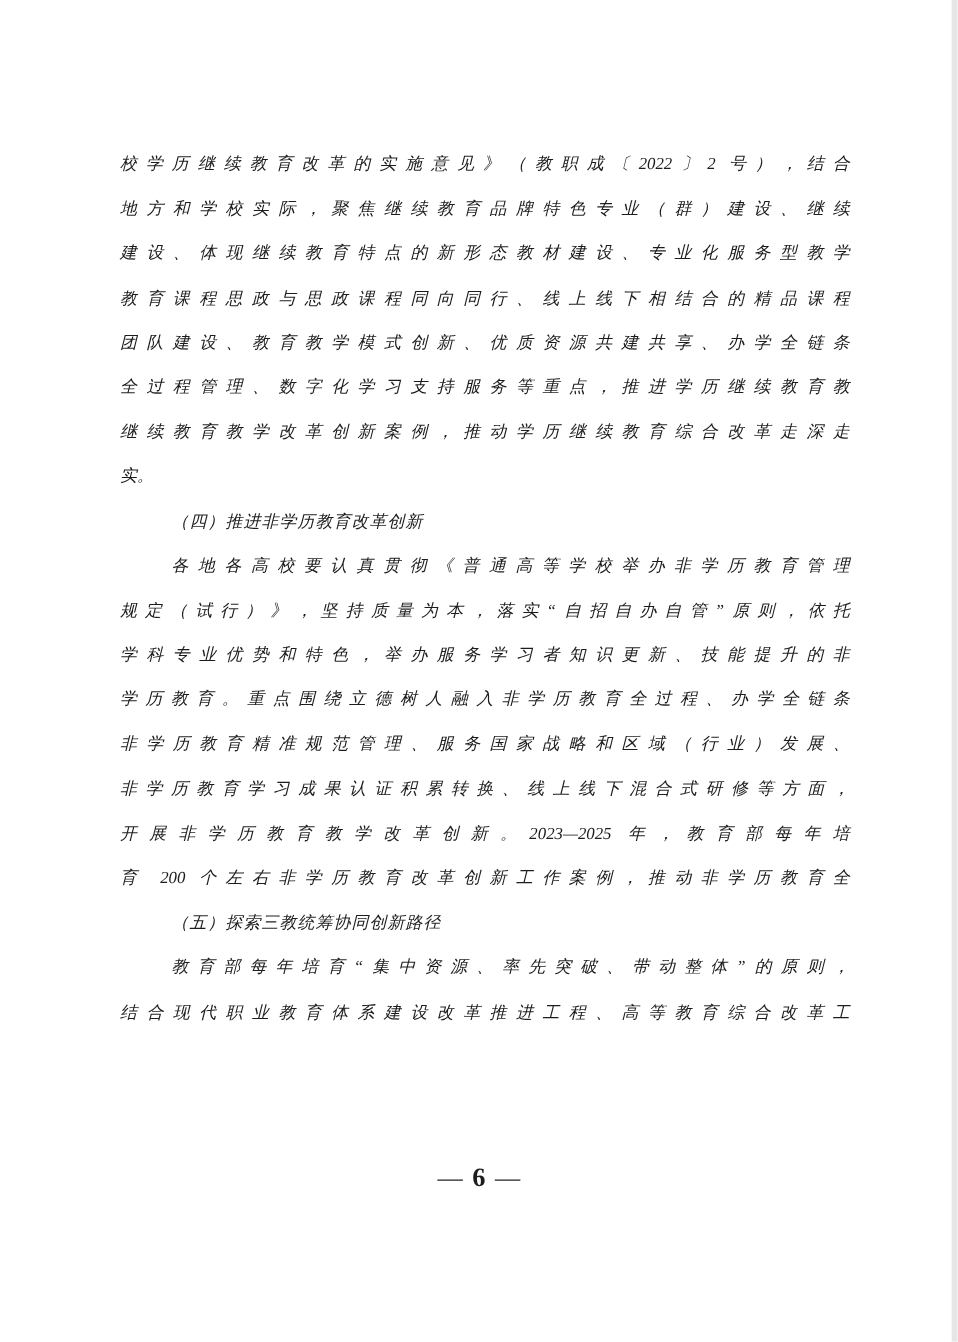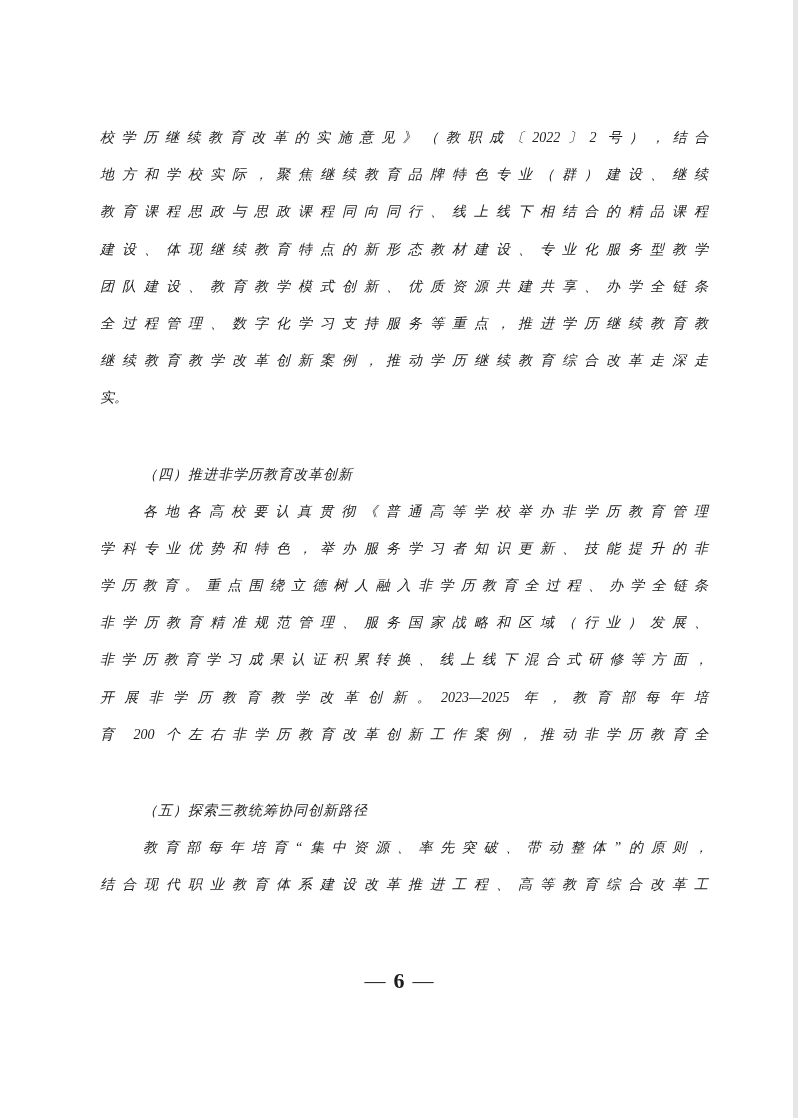--- a/index.html
+++ b/index.html
@@ -20,21 +20,21 @@
     position:absolute;left:100px;top:119px;width:608px;
   }
   .line{
     height:37.2px;line-height:37.2px;
     font-size:14px;
     white-space:normal;
     font-style:italic;
   }
   .line-full{text-align:justify;text-align-last:justify;}
   .line-full-indent{text-align:justify;text-align-last:justify;padding-left:43px;}
-  .line-heading{padding-left:43px;letter-spacing:1px;margin-top:39px;}
+  .line-heading{padding-left:43px;letter-spacing:1px;}
   .line-end{text-align:left;}
   .footer{
     position:absolute;top:966px;left:0;width:100%;
     text-align:center;font-size:21px;line-height:30px;
   }
   .footer .dash{font-size:21px;}
   .footer .pagenum{font-weight:bold;font-size:22px;margin:0 8px;}
   .edge-strip{
     position:absolute;right:0;top:0;width:5px;height:1118px;
     background:var(--edge-strip);
@@ -42,28 +42,29 @@
 </style>
 </head>
 <body>
 
 <div class="page">
 
   <div class="text-block">
 
   <div class="line line-full">校学历继续教育改革的实施意见》（教职成〔2022〕2 号），结合</div>
       <div class="line line-full">地方和学校实际，聚焦继续教育品牌特色专业（群）建设、继续</div>
+      <div class="line line-full">建设、体现继续教育特点的新形态教材建设、专业化服务型教学</div>
       <div class="line line-full">教育课程思政与思政课程同向同行、线上线下相结合的精品课程</div>
-      <div class="line line-full">建设、体现继续教育特点的新形态教材建设、专业化服务型教学</div>
       <div class="line line-full">团队建设、教育教学模式创新、优质资源共建共享、办学全链条</div>
       <div class="line line-full">全过程管理、数字化学习支持服务等重点，推进学历继续教育教</div>
       <div class="line line-full">继续教育教学改革创新案例，推动学历继续教育综合改革走深走</div>
       <div class="line line-end">实。</div>
       <div class="line line-heading">（四）推进非学历教育改革创新</div>
       <div class="line line-full-indent">各地各高校要认真贯彻《普通高等学校举办非学历教育管理</div>
+      <div class="line line-full">规定（试行）》，坚持质量为本，落实“自招自办自管”原则，依托</div>
       <div class="line line-full">学科专业优势和特色，举办服务学习者知识更新、技能提升的非</div>
       <div class="line line-full">学历教育。重点围绕立德树人融入非学历教育全过程、办学全链条</div>
       <div class="line line-full">非学历教育精准规范管理、服务国家战略和区域（行业）发展、</div>
       <div class="line line-full">非学历教育学习成果认证积累转换、线上线下混合式研修等方面，</div>
       <div class="line line-full">开展非学历教育教学改革创新。2023—2025 年，教育部每年培</div>
       <div class="line line-full">育 200 个左右非学历教育改革创新工作案例，推动非学历教育全</div>
       <div class="line line-heading">（五）探索三教统筹协同创新路径</div>
       <div class="line line-full-indent">教育部每年培育“集中资源、率先突破、带动整体”的原则，</div>
       <div class="line line-full">结合现代职业教育体系建设改革推进工程、高等教育综合改革工</div>
     </div>

